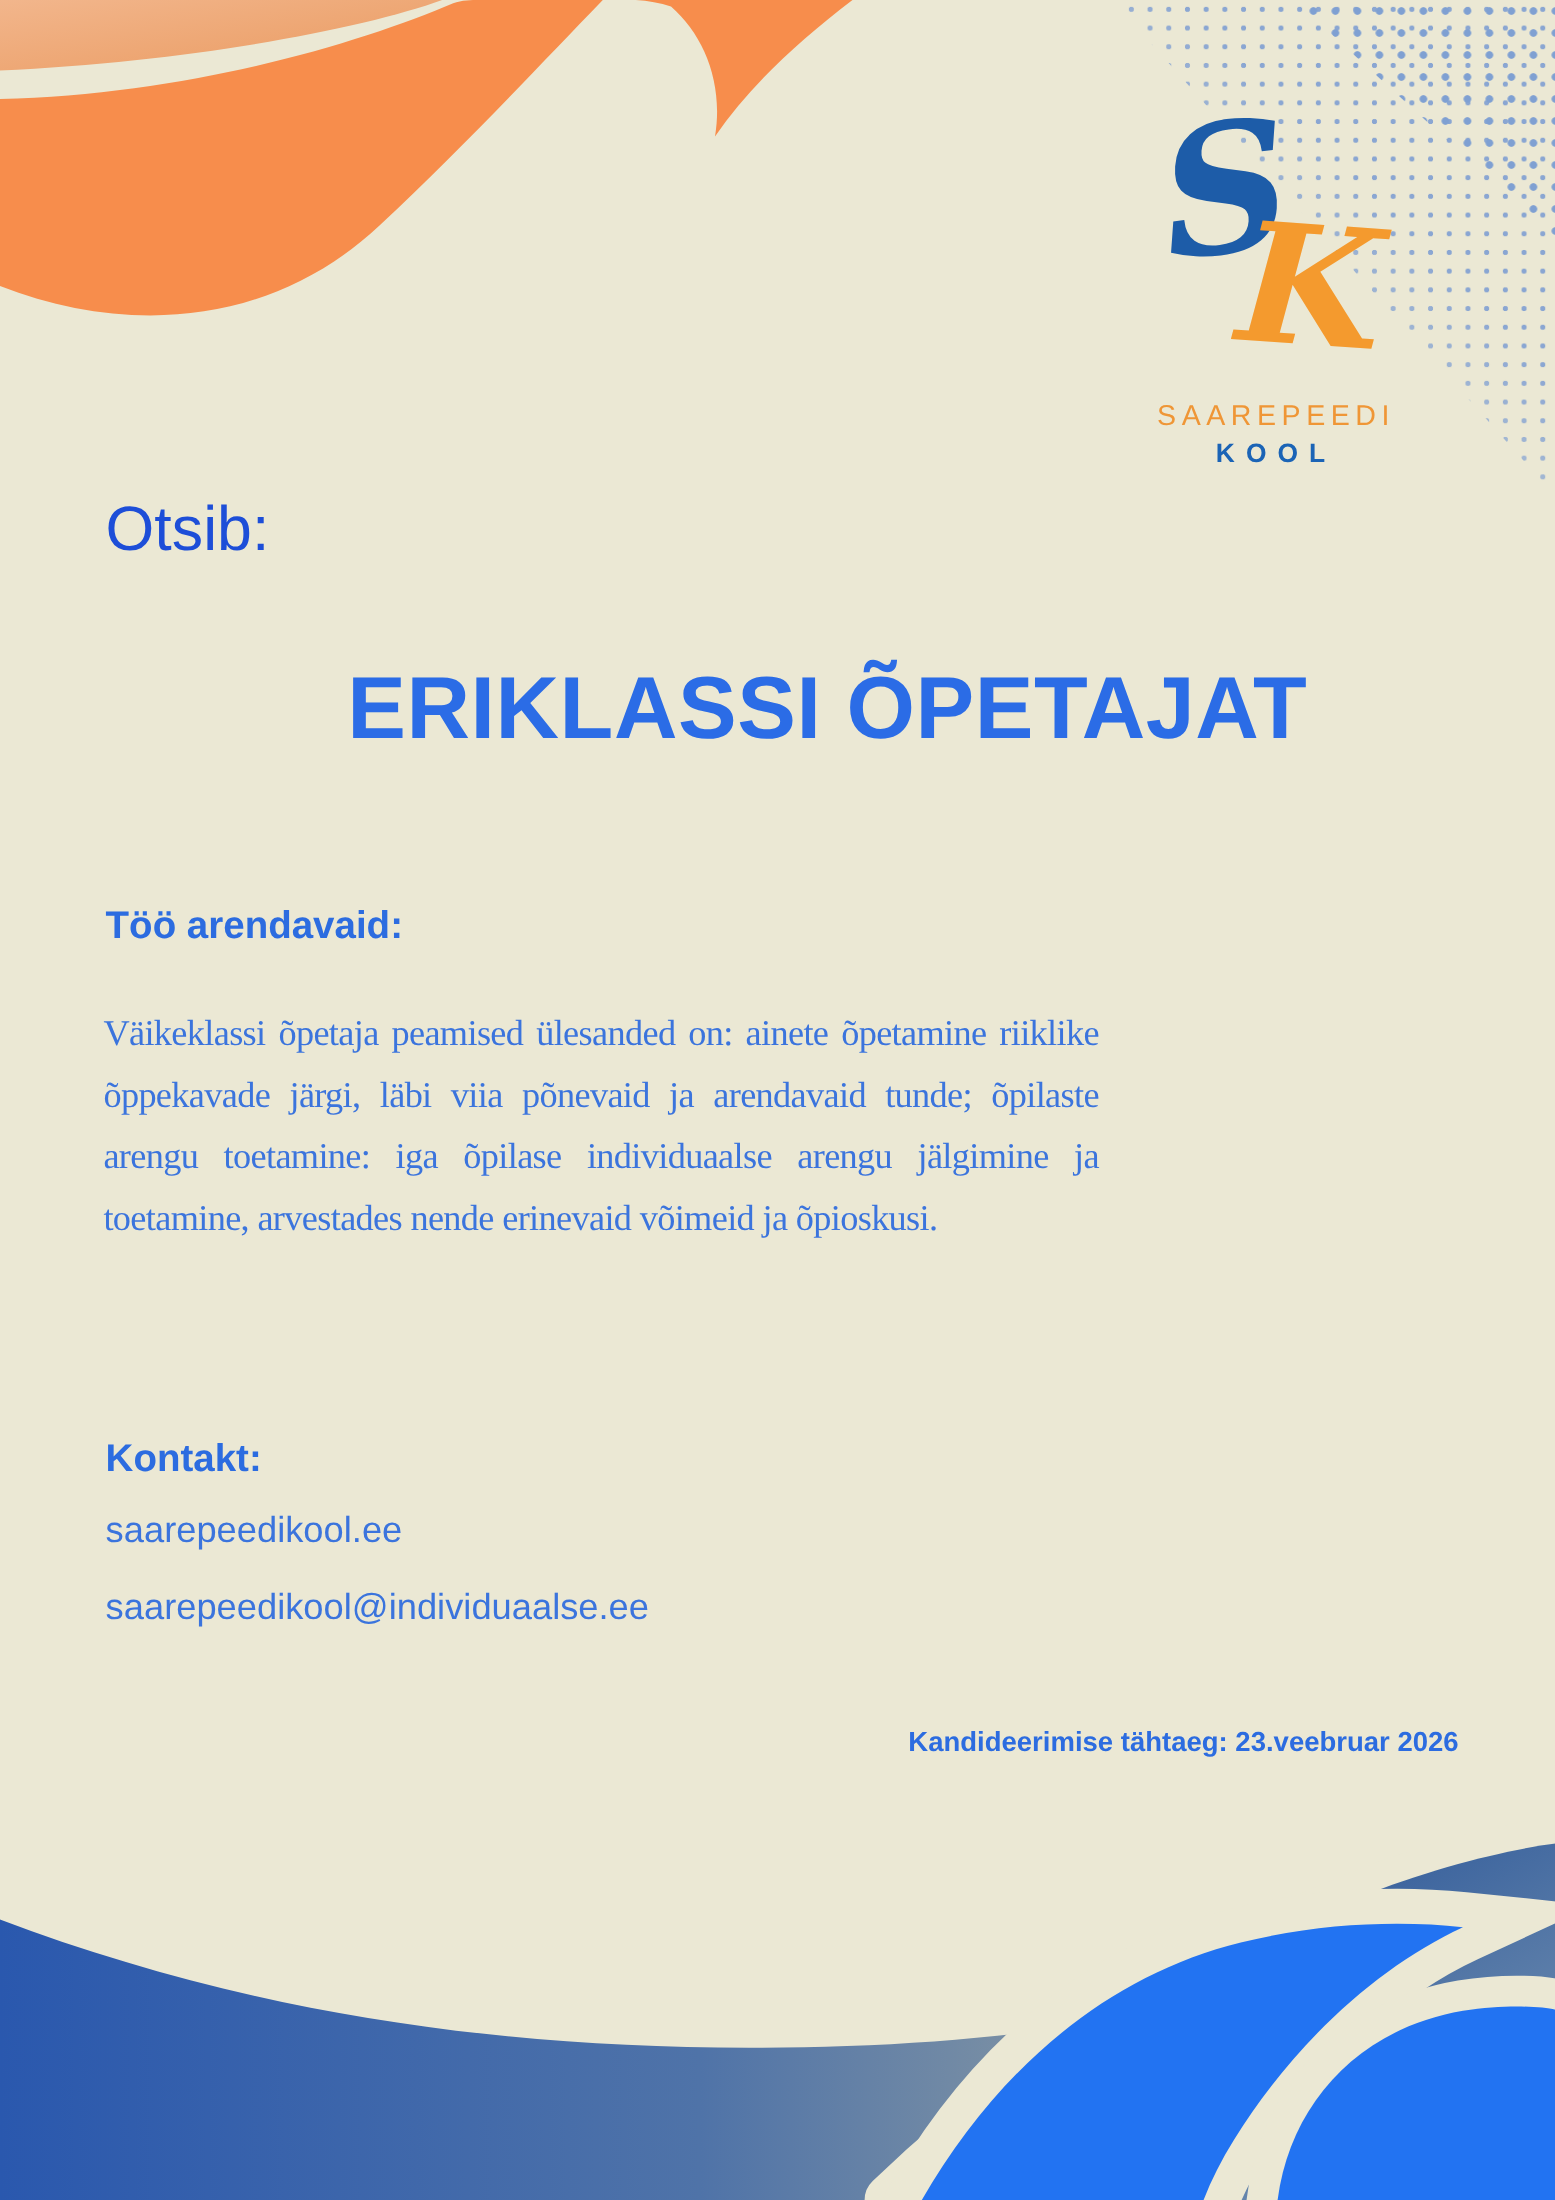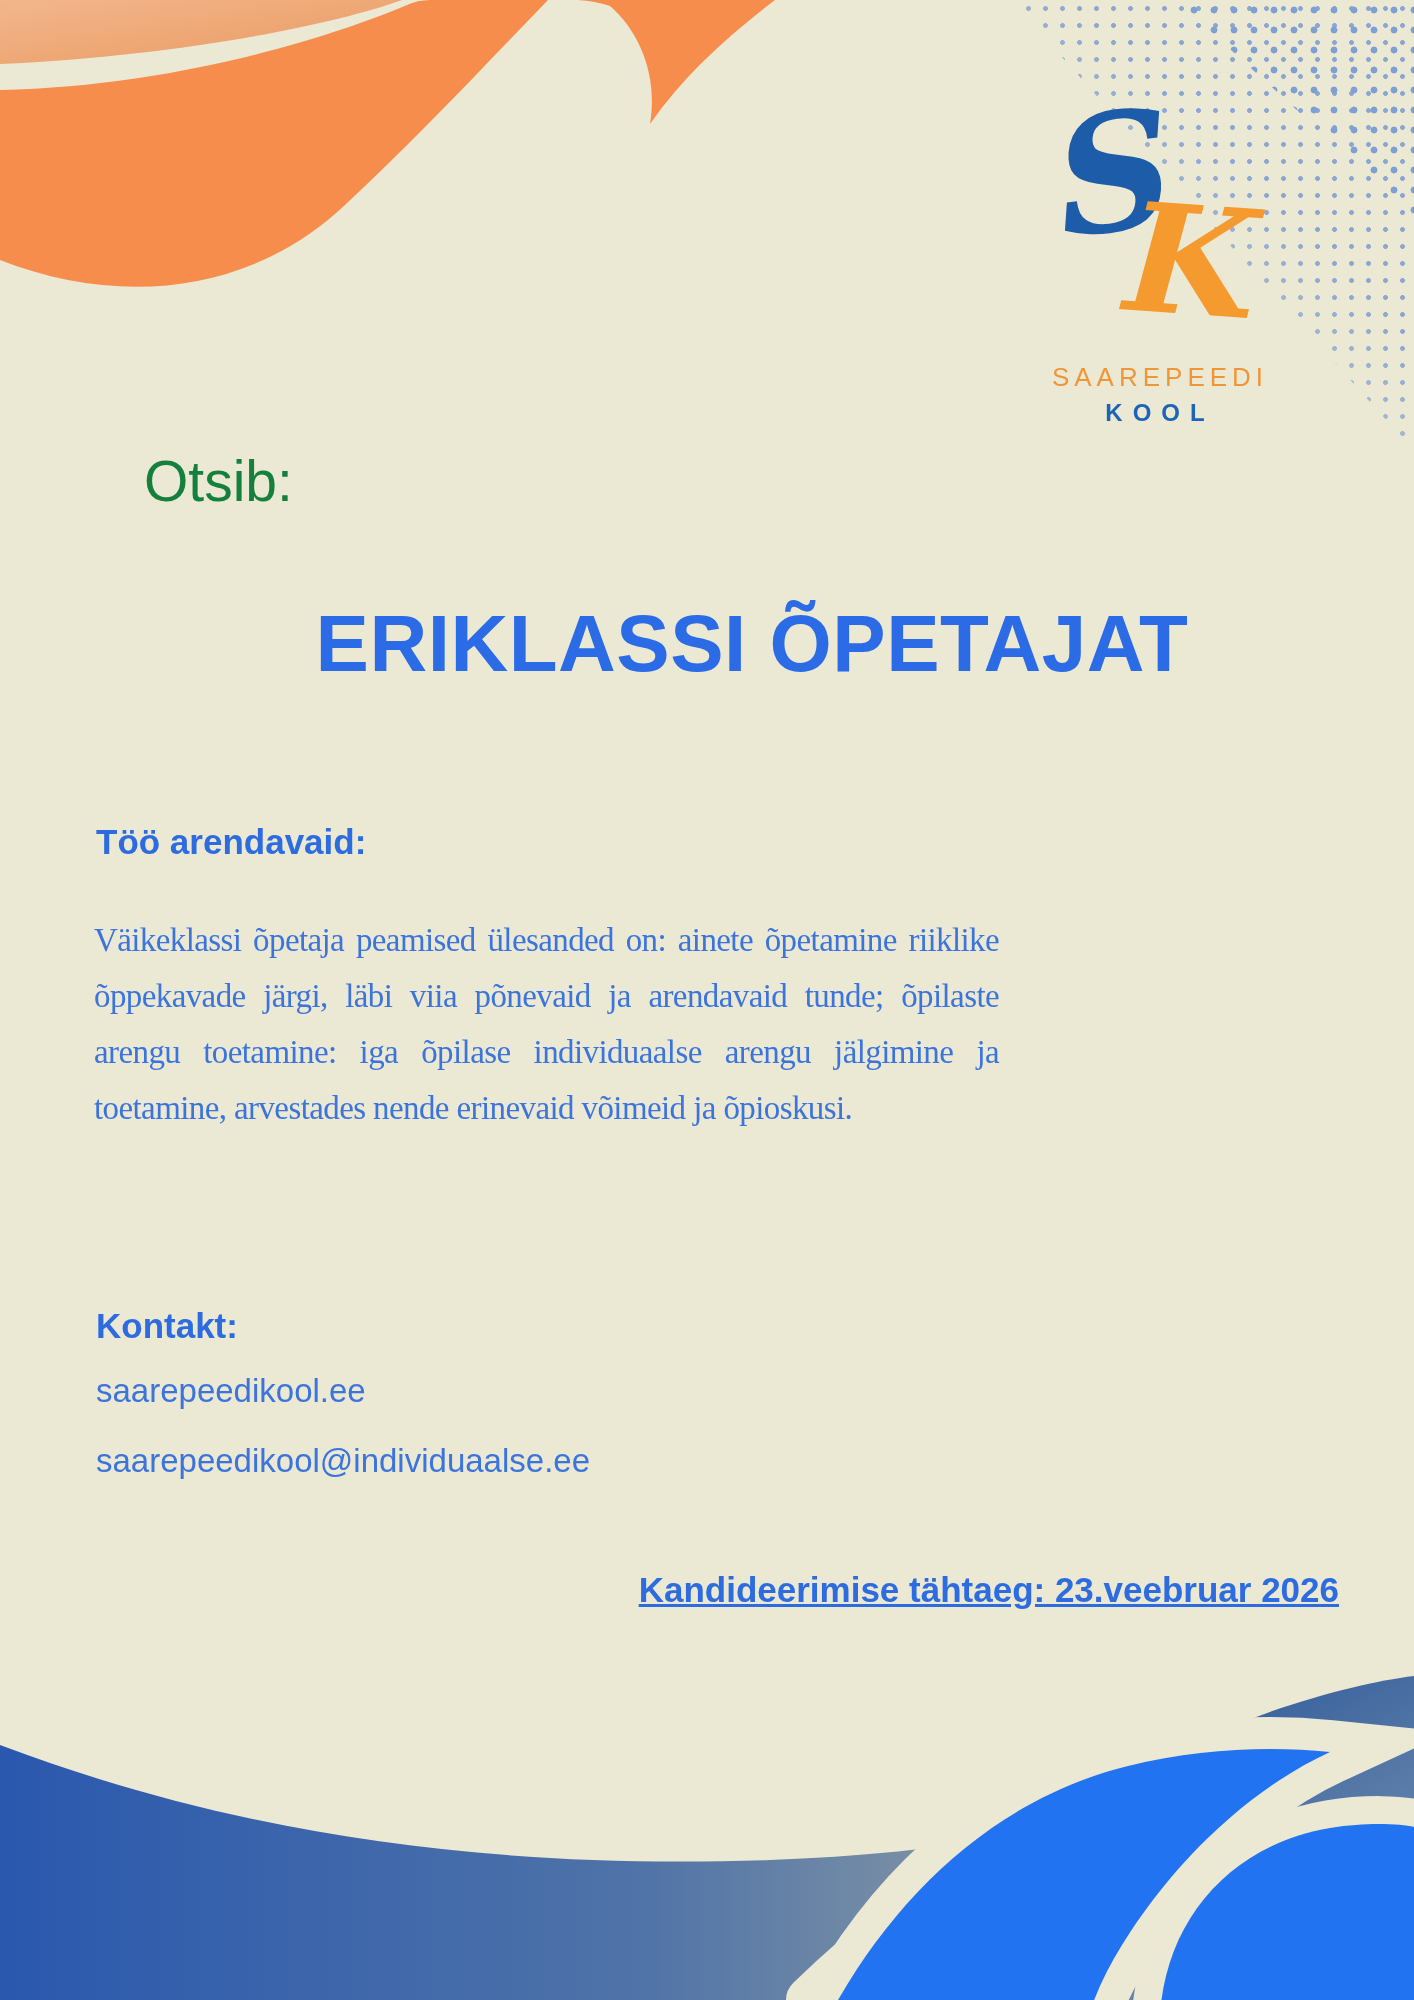--- a/index.html
+++ b/index.html
@@ -47,21 +47,21 @@
     font-family:"DejaVu Serif", serif;font-style:italic;font-weight:700;
     font-size:150px;line-height:1;color:var(--c-logo_orange,#f49a2e);
     transform:rotate(4deg);
   }
   .logo-words{position:absolute;left:0;top:272px;width:280px;text-align:center;}
   .logo-line1{font-weight:400;font-size:26px;letter-spacing:5px;color:#ef9636;}
   .logo-line2{font-weight:700;font-size:24px;letter-spacing:10px;color:#1b64b6;margin-top:6px;}
 
   .otsib{
     position:absolute;left:96px;top:448px;
-    font-size:57px;color:#15803d;margin-left:48px;
+    font-size:57px;color:#1d4ed8;
   }
   .title{
     position:absolute;left:150px;right:60px;top:598px;margin:0;
     text-align:center;font-weight:700;font-size:80px;letter-spacing:0.5px;
     color:var(--c-text_heading,#2b6ce6);
   }
   .h2{
     position:absolute;left:96px;margin:0;
     font-size:35px;font-weight:700;color:#2c6ce0;
   }
@@ -72,22 +72,22 @@
     font-size:33px;line-height:56px;letter-spacing:-0.6px;
     text-align:justify;color:var(--c-text_blue,#3b74dd);font-family:Liberation Serif, serif;
   }
   .contact-link{
     position:absolute;left:96px;display:block;
     font-size:33px;color:var(--c-text_blue,#3b74dd);text-decoration:none;
   }
   .link-site{top:1372px;}
   .link-email{top:1442px;}
   .deadline{
-    position:absolute;right:75px;top:1570px;
-    font-size:35px;font-weight:700;color:#2c6ce0;text-decoration:underline;
+    position:absolute;right:88px;top:1570px;
+    font-size:25px;font-weight:700;color:#2c6ce0;
   }
 </style>
 </head>
 <body>
 
 <div class="poster" style="--c-background: #ebe8d4; --c-text_blue: #3b74dd; --c-text_heading: #2b6ce6; --c-orange: #f78d4c; --c-peach_light: #f2b68c; --c-logo_blue: #1d5ca8; --c-logo_orange: #f49a2e; --c-bright_blue: #2273f2; --c-steel_blue: #2a58ae; --c-navy: #0d3e8e; --c-dot_blue: #8aa6d2;">
 
   <svg class="deco deco-top" width="1414" height="420" viewBox="0 0 1414 420" aria-hidden="true">
     <defs>
       <linearGradient id="gPeach" x1="0" y1="0" x2="1" y2="1">

